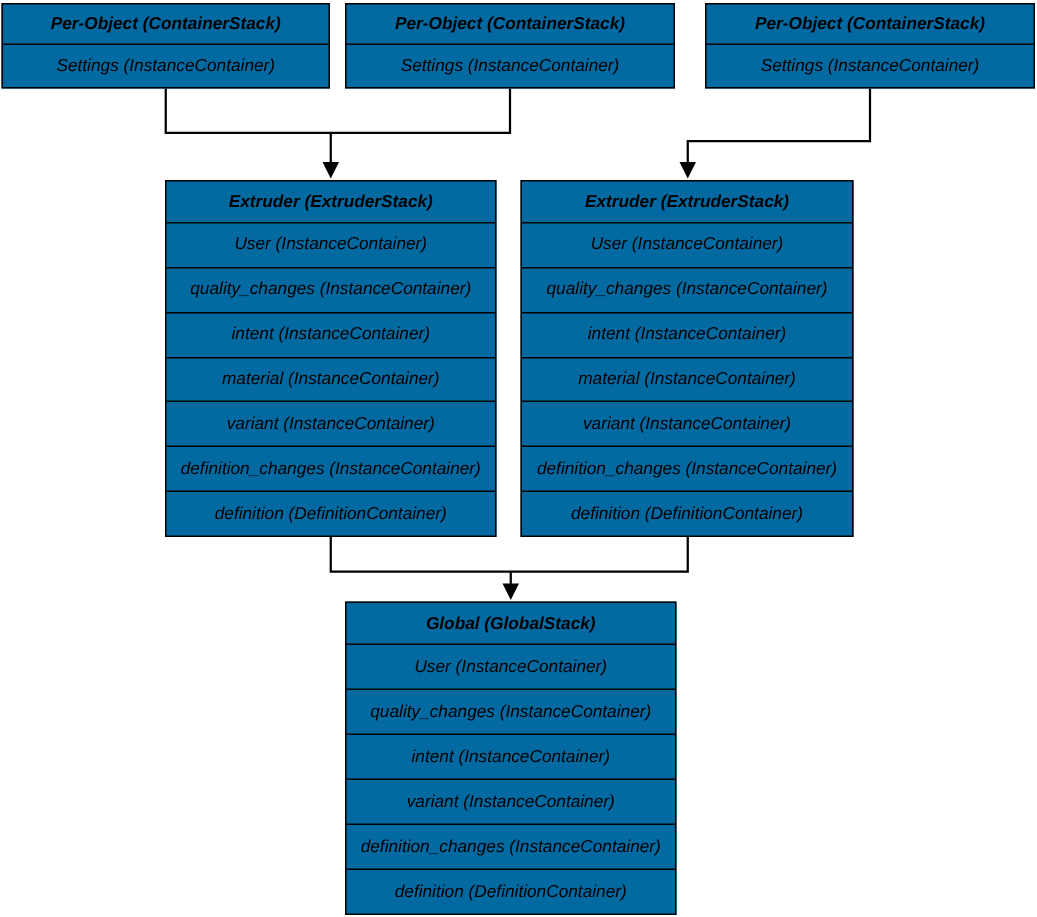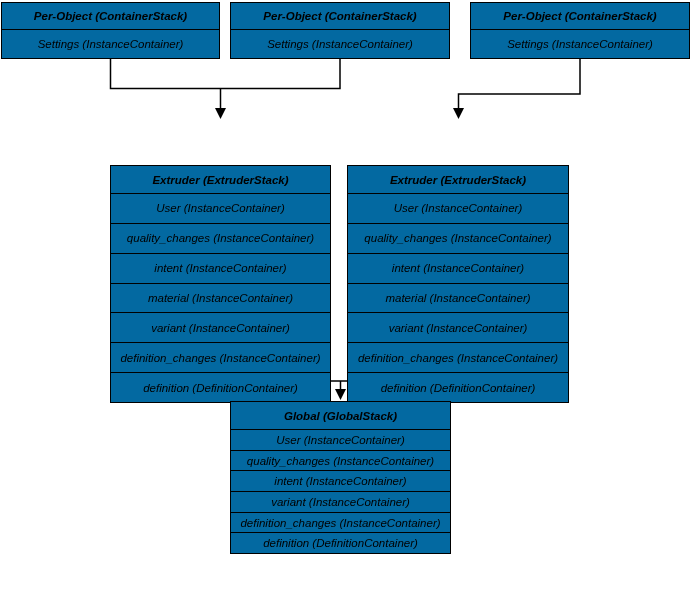--- a/index.html
+++ b/index.html
@@ -56,27 +56,27 @@
   .box-row:last-child { border-bottom: none; }
 
   
   .per-object { height: 57px; top: 2px; }
   .per-object .box-header { height: 25.5px; }
   #per-object-1 { left: 1px;   width: 219px; }
   #per-object-2 { left: 230px; width: 220px; }
   #per-object-3 { left: 470px; width: 220px; }
 
   
-  .extruder { top: 120px; height: 238px; margin-top: 45px; }
+  .extruder { top: 120px; height: 238px; }
   .extruder .box-header { height: 27px; }
   #extruder-1 { left: 110px; width: 221px; }
   #extruder-2 { left: 347px; width: 222px; }
 
   
-  .global { top: 401px; left: 230px; width: 221px; height: 153px; }
+  .global { top: 401px; left: 230px; width: 221px; height: 209px; }
   .global .box-header { height: 27px; }
 </style>
 </head>
 <body>
 
 <div class="canvas">
 
   <svg class="connector-layer" viewBox="0 0 691 611">
     <g stroke="#000000" stroke-width="1.5" fill="none">
 

